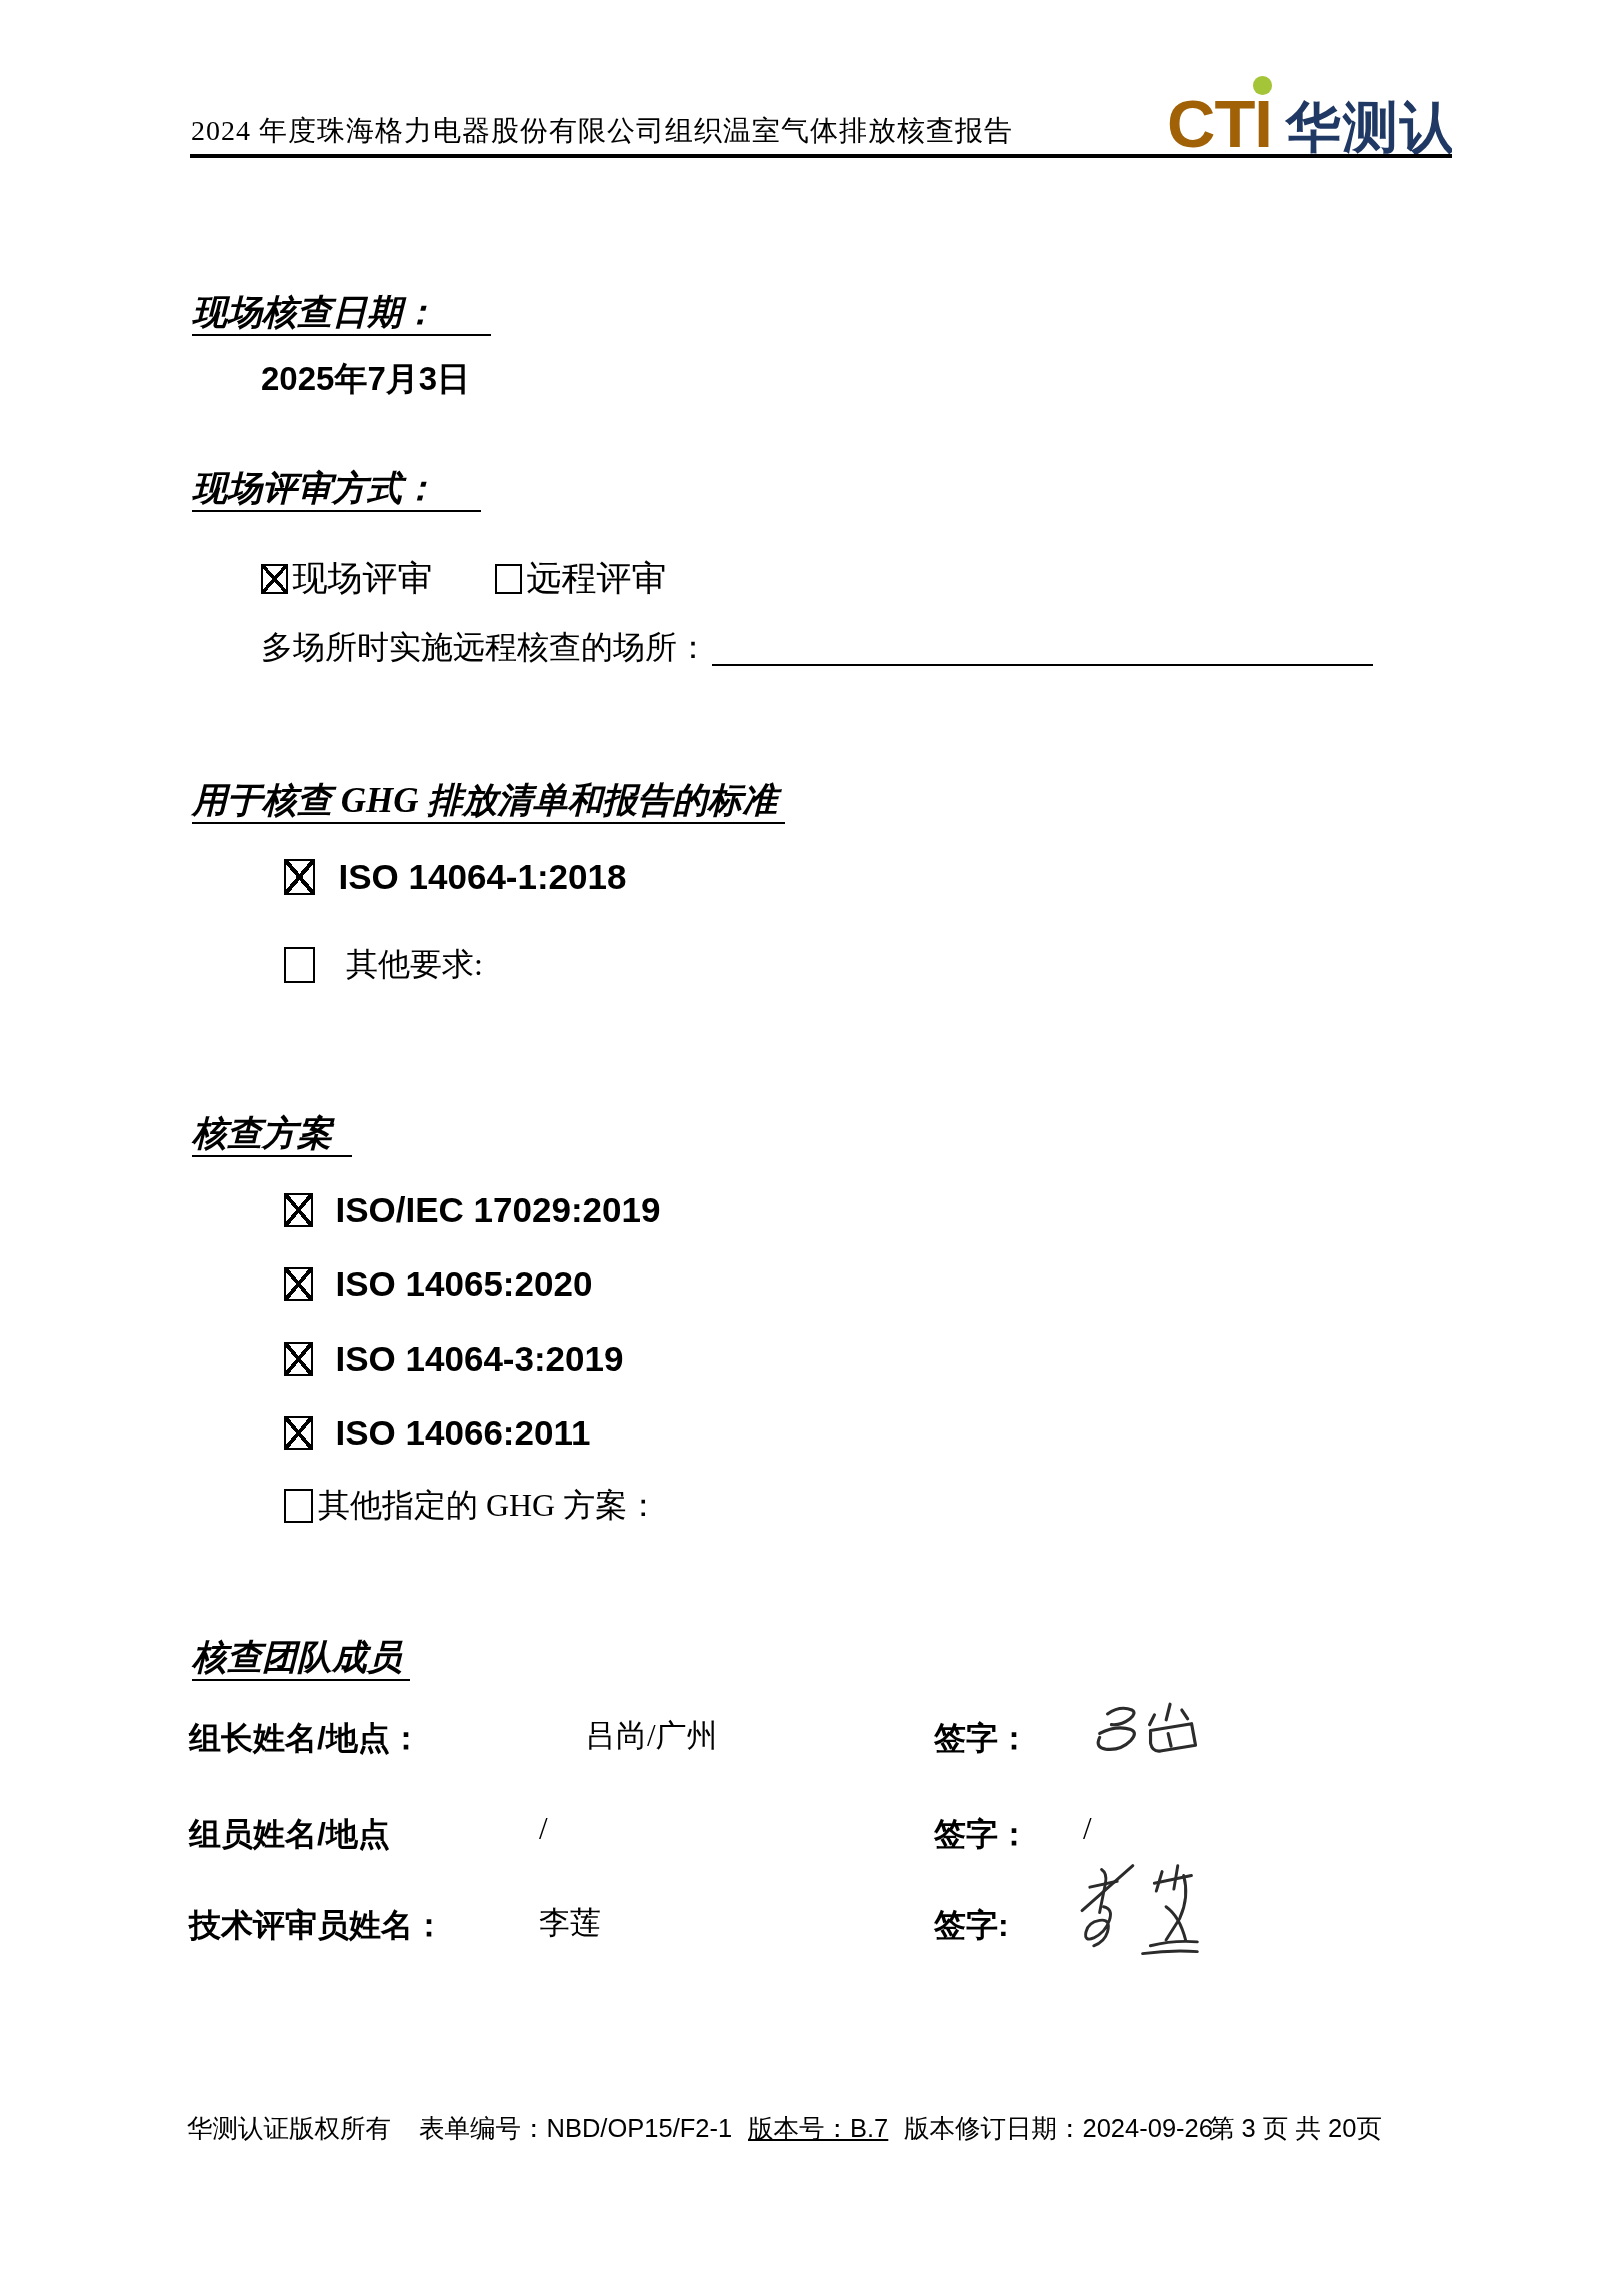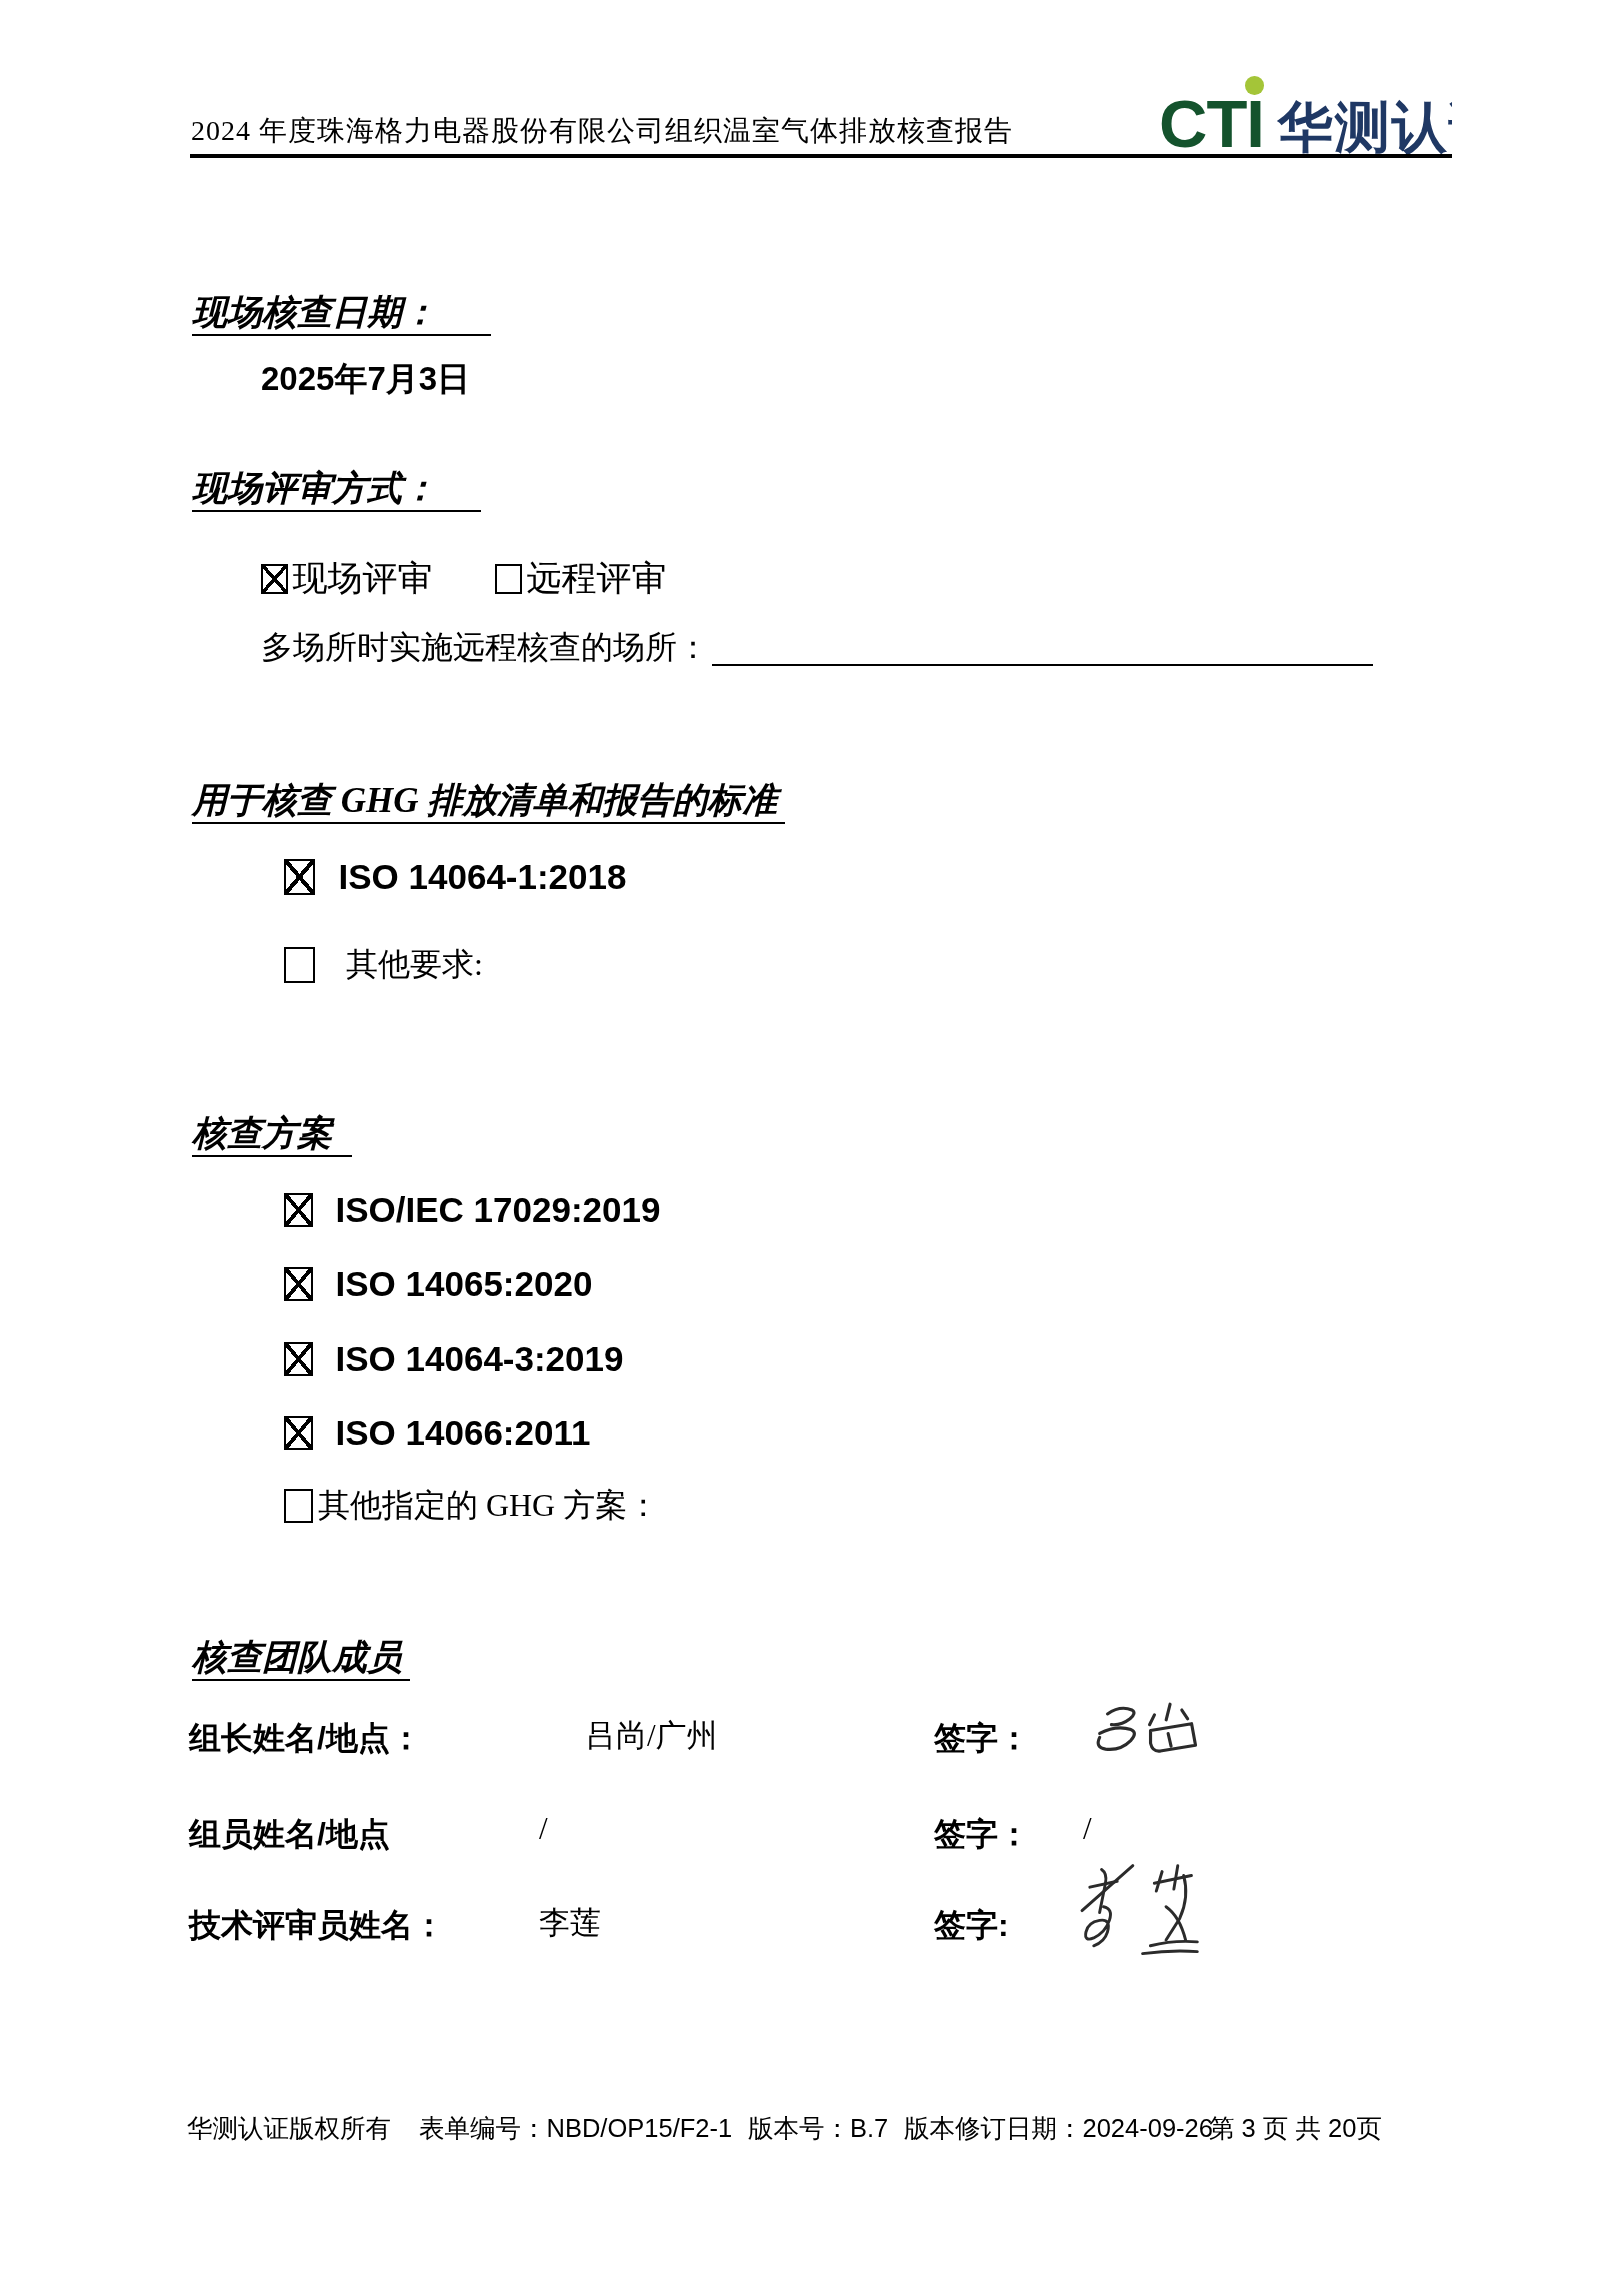--- a/index.html
+++ b/index.html
@@ -116,21 +116,21 @@
   }
 </style>
 </head>
 <body>
 
 <div class="page">
 
   <div class="hdr-title">2024 年度珠海格力电器股份有限公司组织温室气体排放核查报告</div>
 
   <div class="logo">
-    <span class="logo-cti" style="color: #14532d;">
+    <span class="logo-cti" style="color: #a16207; margin-left: 8px;">
       <span>CTI</span>
       <span class="logo-dot" style="background: rgb(164, 197, 56);"></span>
     </span>
     <span class="logo-cn" style="color: rgb(31, 56, 100);">华测认证</span>
   </div>
 
   <div class="hdr-rule"></div>
 
   <div class="sec-head" style="left:192px;top:292px;padding-right:54px;">现场核查日期：</div>
   <div class="date-value">2025年7月3日</div>
@@ -220,19 +220,19 @@
       <path d="M118 24 q6 22 -4 44 l-14 22"></path>
       <path d="M100 56 q14 10 20 34"></path>
       <path d="M84 96 q24 -6 48 -4"></path>
       <path d="M76 104 q30 -4 56 -2"></path>
     </g>
   </svg>
 
   <div class="footer">
     <span style="left:187px;">华测认证版权所有</span>
     <span style="left:419px;">表单编号：NBD/OP15/F2-1</span>
-    <span style="left:748px;">版本号：B.7</span>
+    <span style="left:748px;text-decoration:underline;">版本号：B.7</span>
     <span style="left:904px;">版本修订日期：2024-09-26</span>
     <span style="left:1209px;">第 3 页 共 20页</span>
   </div>
 
 </div>
 
 
 </body></html>

